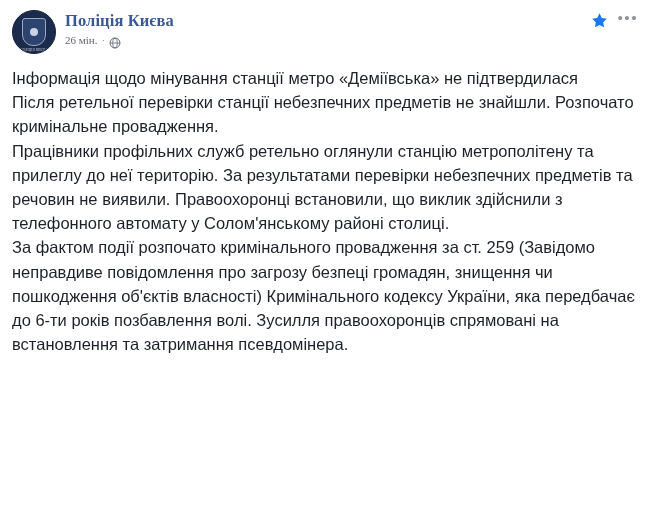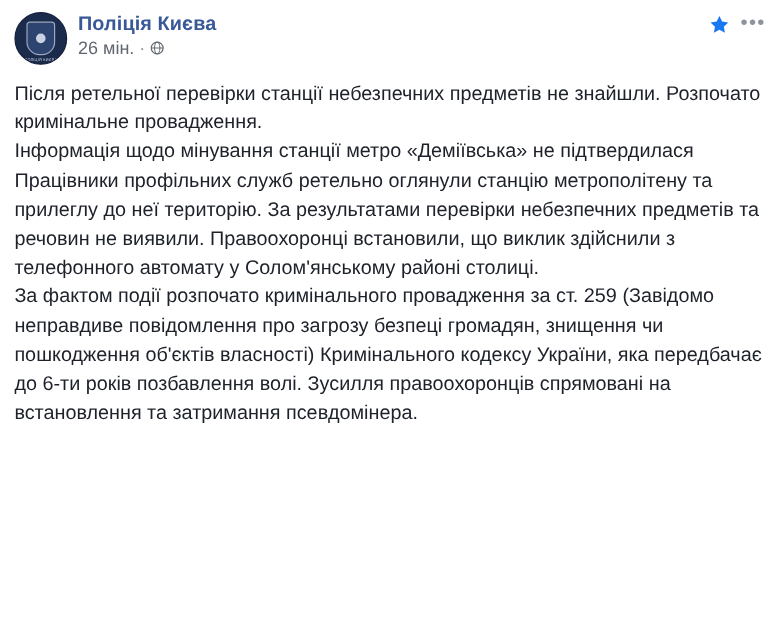--- a/index.html
+++ b/index.html
@@ -18,20 +18,21 @@
     height: 525px;
     background: #ffffff;
     position: relative;
     box-sizing: border-box;
   }
   .post-header {
     display: flex;
     align-items: flex-start;
     padding: 10px 12px 4px 12px;
     position: relative;
+    font-family: Liberation Serif, serif;
   }
   .avatar {
     width: 42px;
     height: 42px;
     border-radius: 50%;
     background: #1b2b4b;
     flex: 0 0 42px;
     position: relative;
     overflow: hidden;
     display: flex;
@@ -77,24 +78,24 @@
   }
   .page-name {
     color: #385898;
     font-size: 16.5px;
     font-weight: bold;
     line-height: 19px;
     letter-spacing: 0.1px;
   }
   .meta-row {
     display: flex;
-    align-items: flex-start;
+    align-items: flex-end;
     margin-top: 3px;
     color: #616770;
-    font-size: 15px;
+    font-size: 11px;
     line-height: 15px;
   }
   .meta-sep {
     margin: 0 4px;
     color: #90949c;
   }
   .globe-icon {
     width: 12px;
     height: 12px;
     display: inline-block;
@@ -166,19 +167,19 @@
         <svg viewBox="0 0 24 24" width="17" height="17" aria-hidden="true">
           <polygon points="12,1.8 15.2,8.4 22.4,9.4 17.2,14.4 18.5,21.6 12,18.2 5.5,21.6 6.8,14.4 1.6,9.4 8.8,8.4" fill="#1877f2"></polygon>
         </svg>
       </span>
       <span class="dots-icon">•••</span>
     </div>
 
   </div>
 
   <div class="post-body">
+    <p>Інформація щодо мінування станції метро «Деміївська» не підтвердилася</p>
     <p>Після ретельної перевірки станції небезпечних предметів не знайшли. Розпочато кримінальне провадження.</p>
-    <p>Інформація щодо мінування станції метро «Деміївська» не підтвердилася</p>
     <p>Працівники профільних служб ретельно оглянули станцію метрополітену та прилеглу до неї територію. За результатами перевірки небезпечних предметів та речовин не виявили. Правоохоронці встановили, що виклик здійснили з телефонного автомату у Солом'янському районі столиці.</p>
     <p>За фактом події розпочато кримінального провадження за ст. 259 (Завідомо неправдиве повідомлення про загрозу безпеці громадян, знищення чи пошкодження об'єктів власності) Кримінального кодексу України, яка передбачає до 6-ти років позбавлення волі. Зусилля правоохоронців спрямовані на встановлення та затримання псевдомінера.</p>
   </div>
 
 </div>
 
 </body></html>

